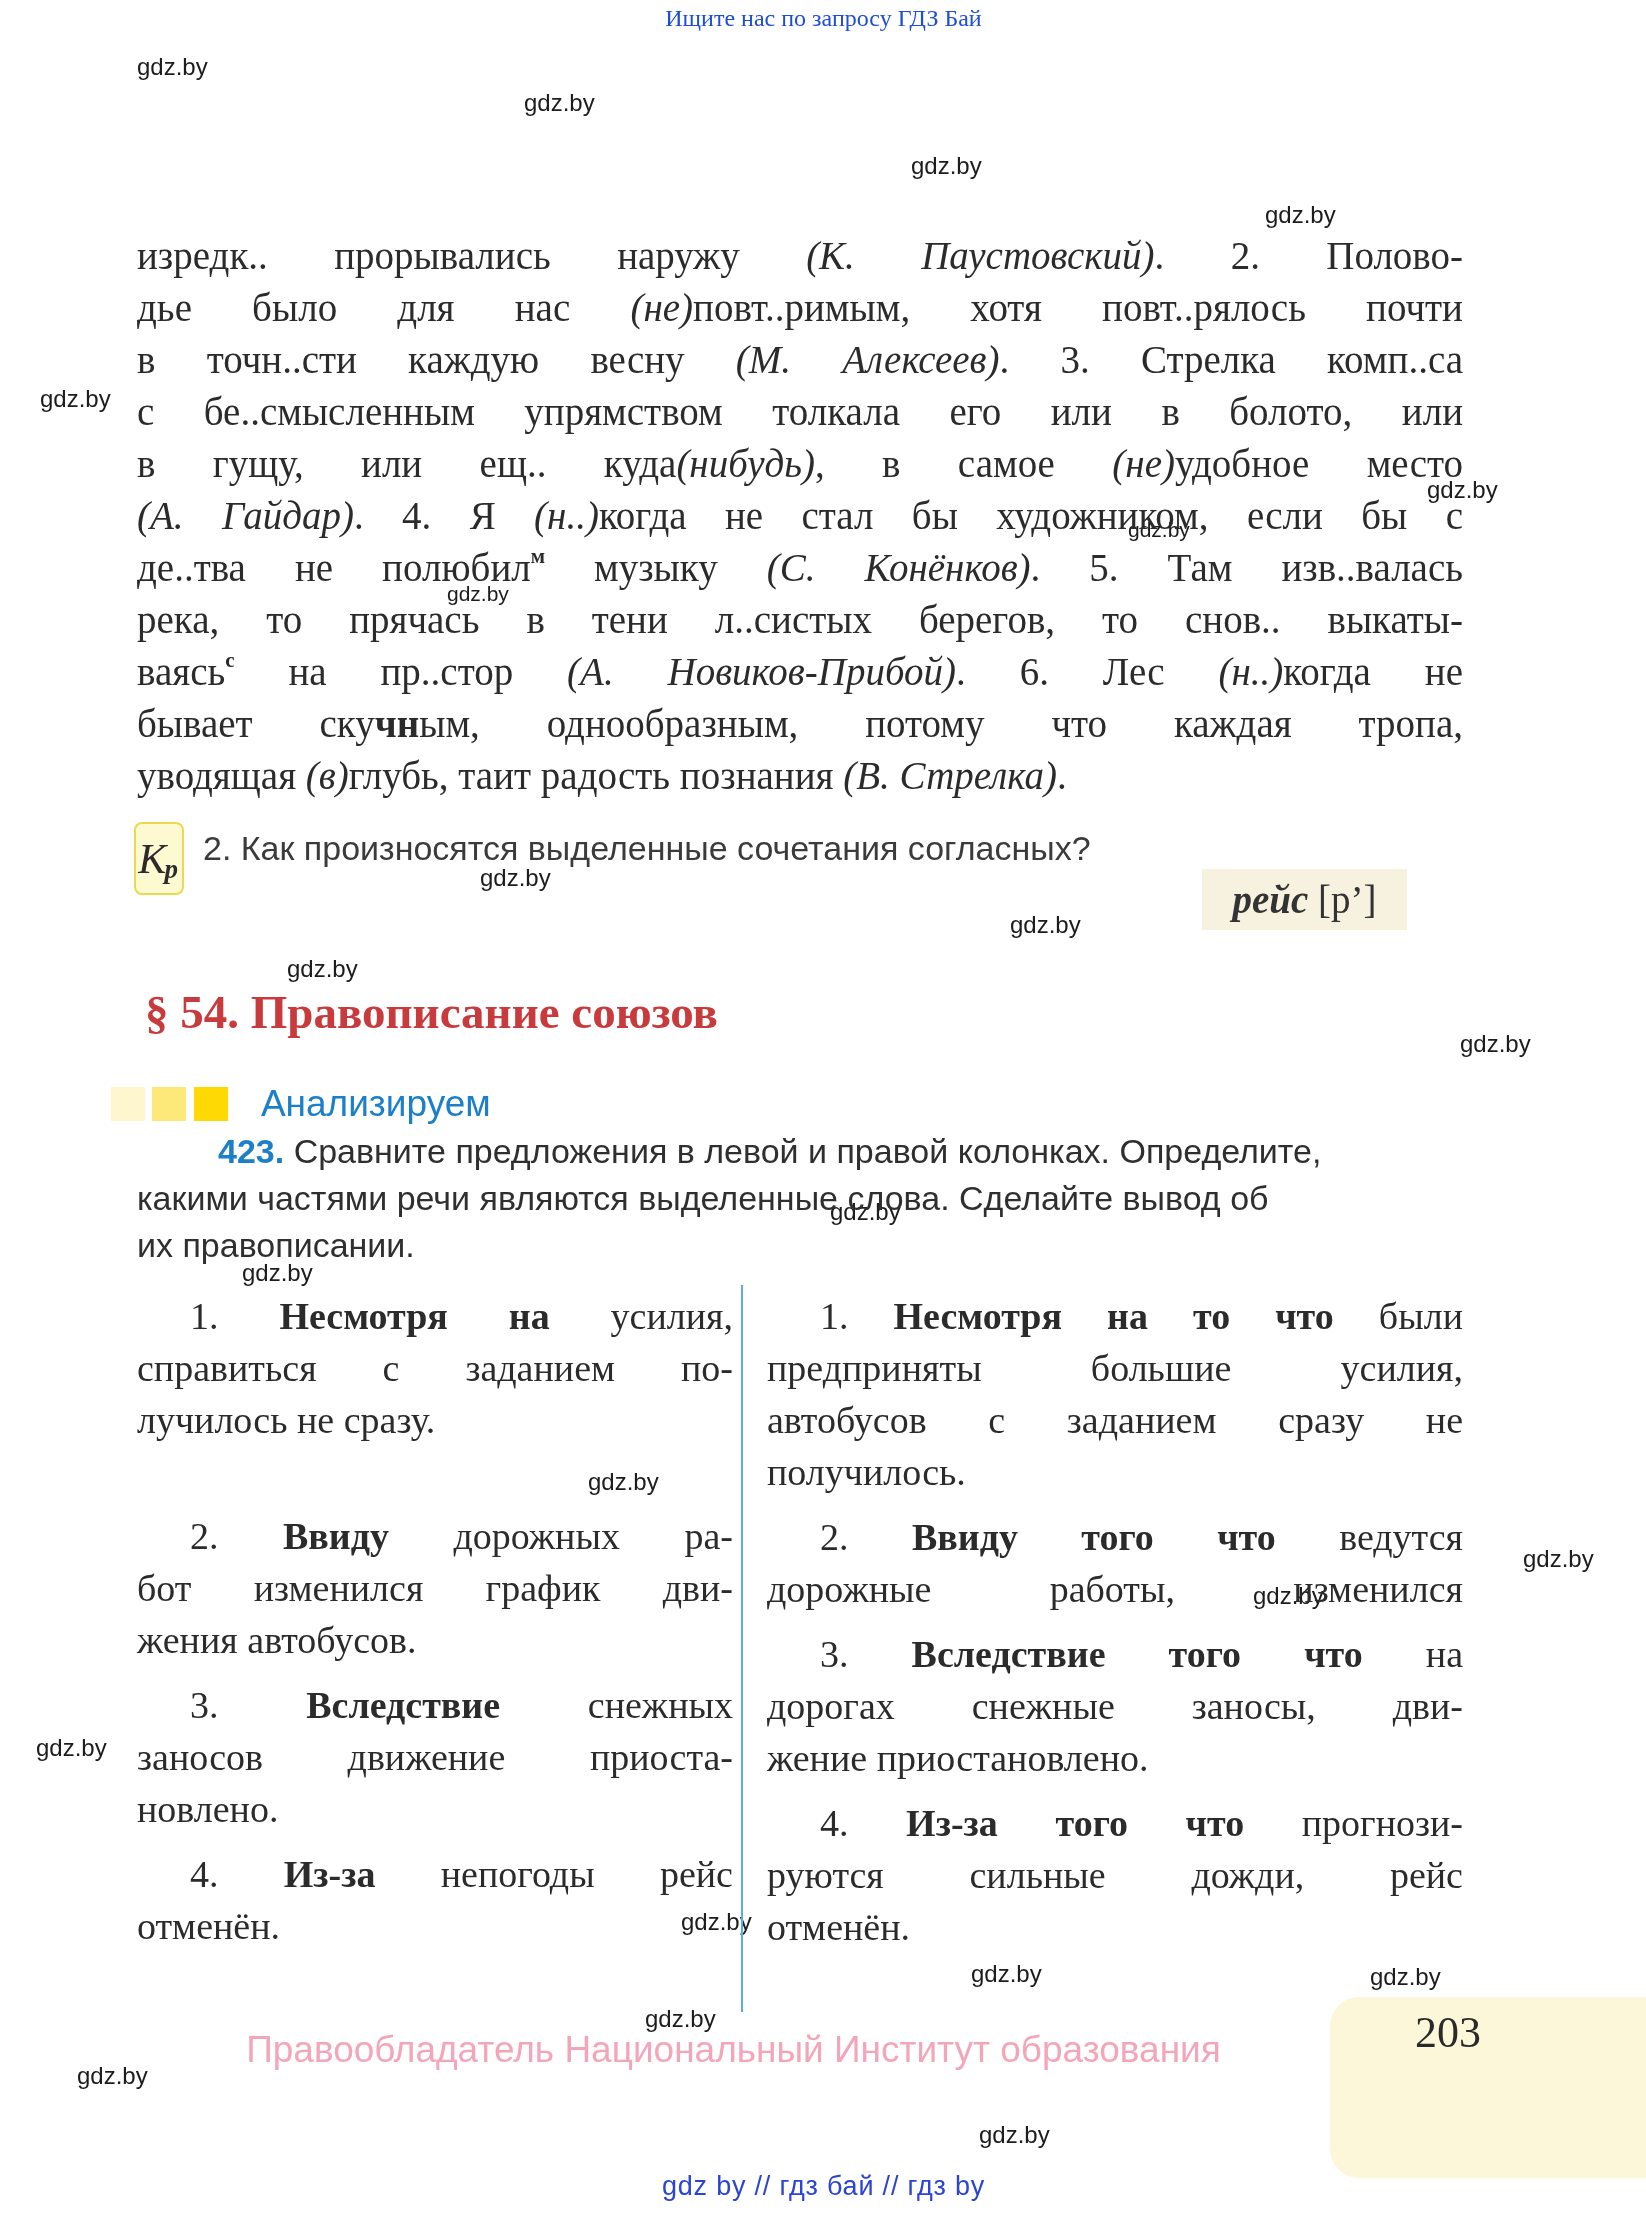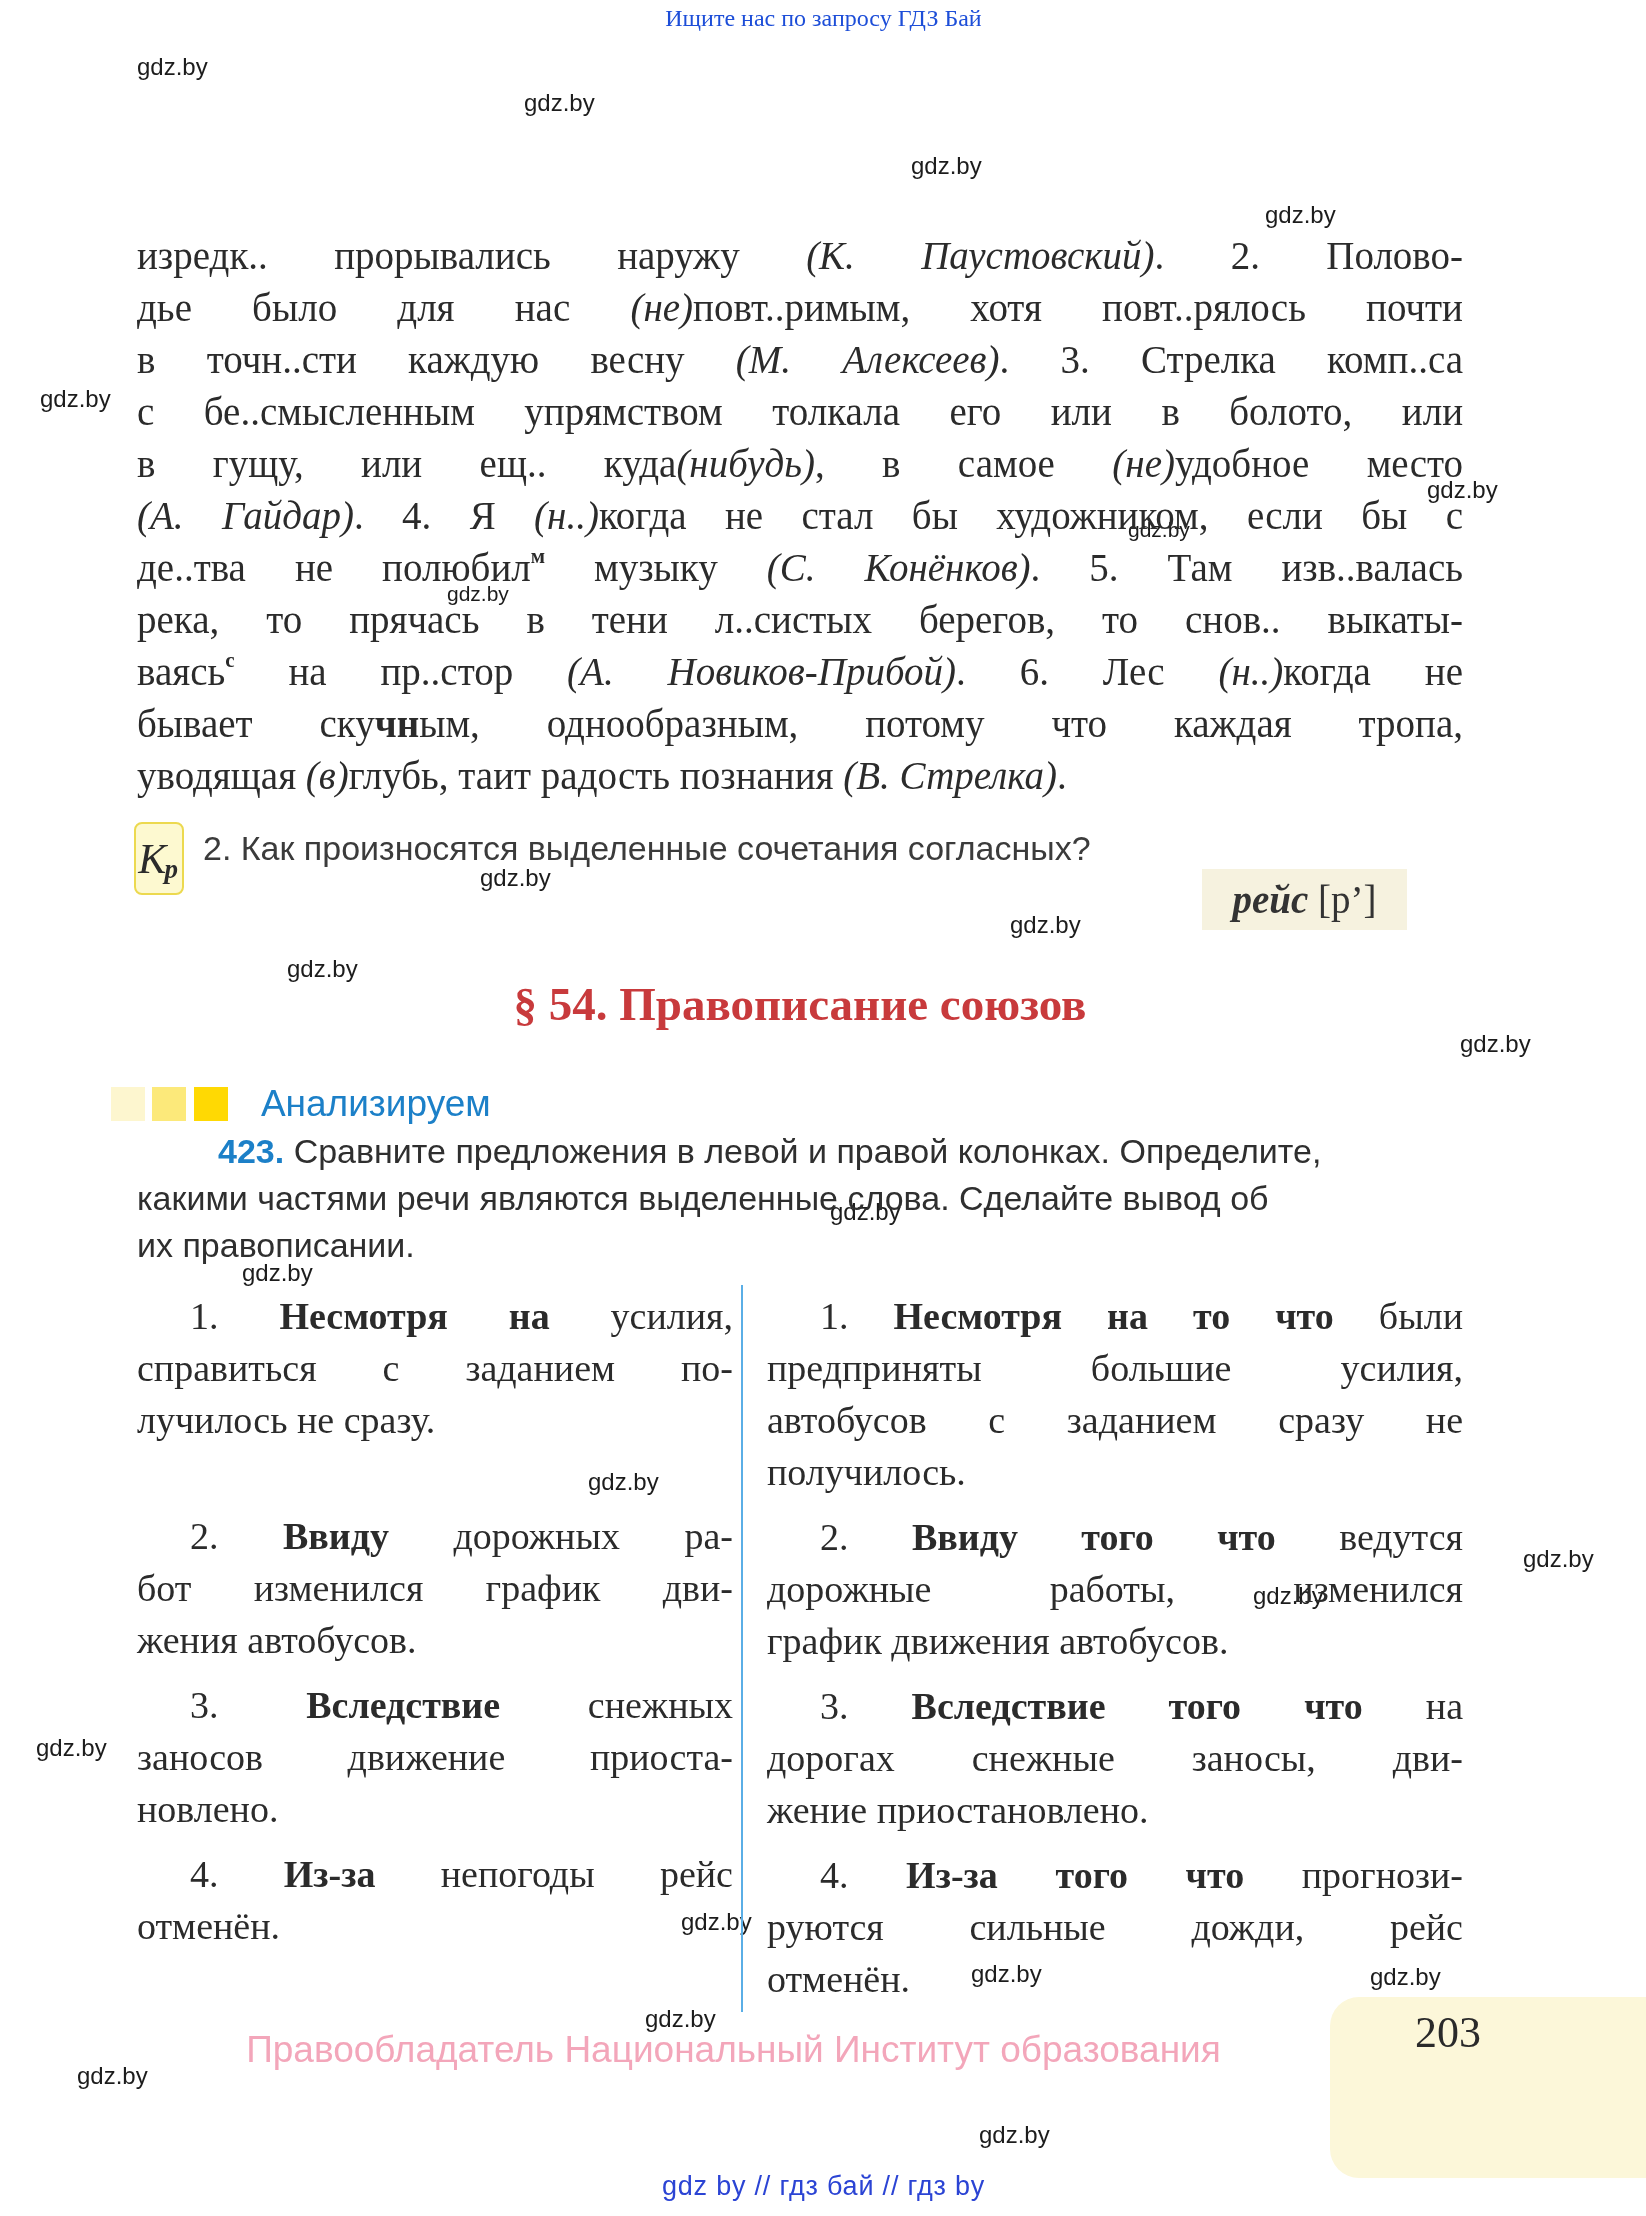--- a/index.html
+++ b/index.html
@@ -27,21 +27,21 @@
   .kr-K{font-size:42px;line-height:1;}
   .kr-r{font-size:27px;font-weight:bold;position:relative;top:11.3px;left:-1.6px;}
   .phon-q{position:absolute;left:203px;top:829px;font-family:"Liberation Sans",sans-serif;
           font-size:34px;color:#3b3b3b;}
 
   
   .reis-box{position:absolute;left:1202px;top:869px;width:205px;height:61px;background:#f6f2df;
             display:flex;align-items:center;justify-content:center;font-size:39px;color:#333;}
 
   
-  .section-title{position:absolute;left:137px;top:977px;width:1326px;margin:0;text-align:center;
+  .section-title{position:absolute;left:137px;top:977px;width:1326px;margin:8px;text-align:left;
                  font-size:47px;font-weight:bold;color:#c83a3c;}
 
   
   .analyze-row{position:absolute;left:111px;top:1083px;display:flex;align-items:center;}
   .sq{width:34px;height:34px;display:inline-block;margin-right:7.3px;}
   .sq1{background:#fdf6cf;}
   .sq2{background:#fce97a;}
   .sq3{background:#ffd903;}
   .analyze-label{font-family:"Liberation Sans",sans-serif;font-size:37px;color:#1c80c8;margin-left:26px;}
 
@@ -169,21 +169,20 @@
     <div class="col right" id="col-right">
         <div class="citem">
           <div class="cline ind">1. <b>Несмотря на то что</b> были</div>
           <div class="cline">предприняты большие усилия,</div>
           <div class="cline">автобусов с заданием сразу не</div>
           <div class="cline end">получилось.</div>
         </div>
         <div class="citem">
           <div class="cline ind">2. <b>Ввиду того что</b> ведутся</div>
           <div class="cline">дорожные работы, изменился</div>
-          <div class="cline end">график движения автобусов.</div>
         </div>
         <div class="citem">
           <div class="cline ind">3. <b>Вследствие того что</b> на</div>
           <div class="cline">дорогах снежные заносы, дви-</div>
           <div class="cline end">жение приостановлено.</div>
         </div>
         <div class="citem">
           <div class="cline ind">4. <b>Из-за того что</b> прогнози-</div>
           <div class="cline">руются сильные дожди, рейс</div>
           <div class="cline end">отменён.</div>

